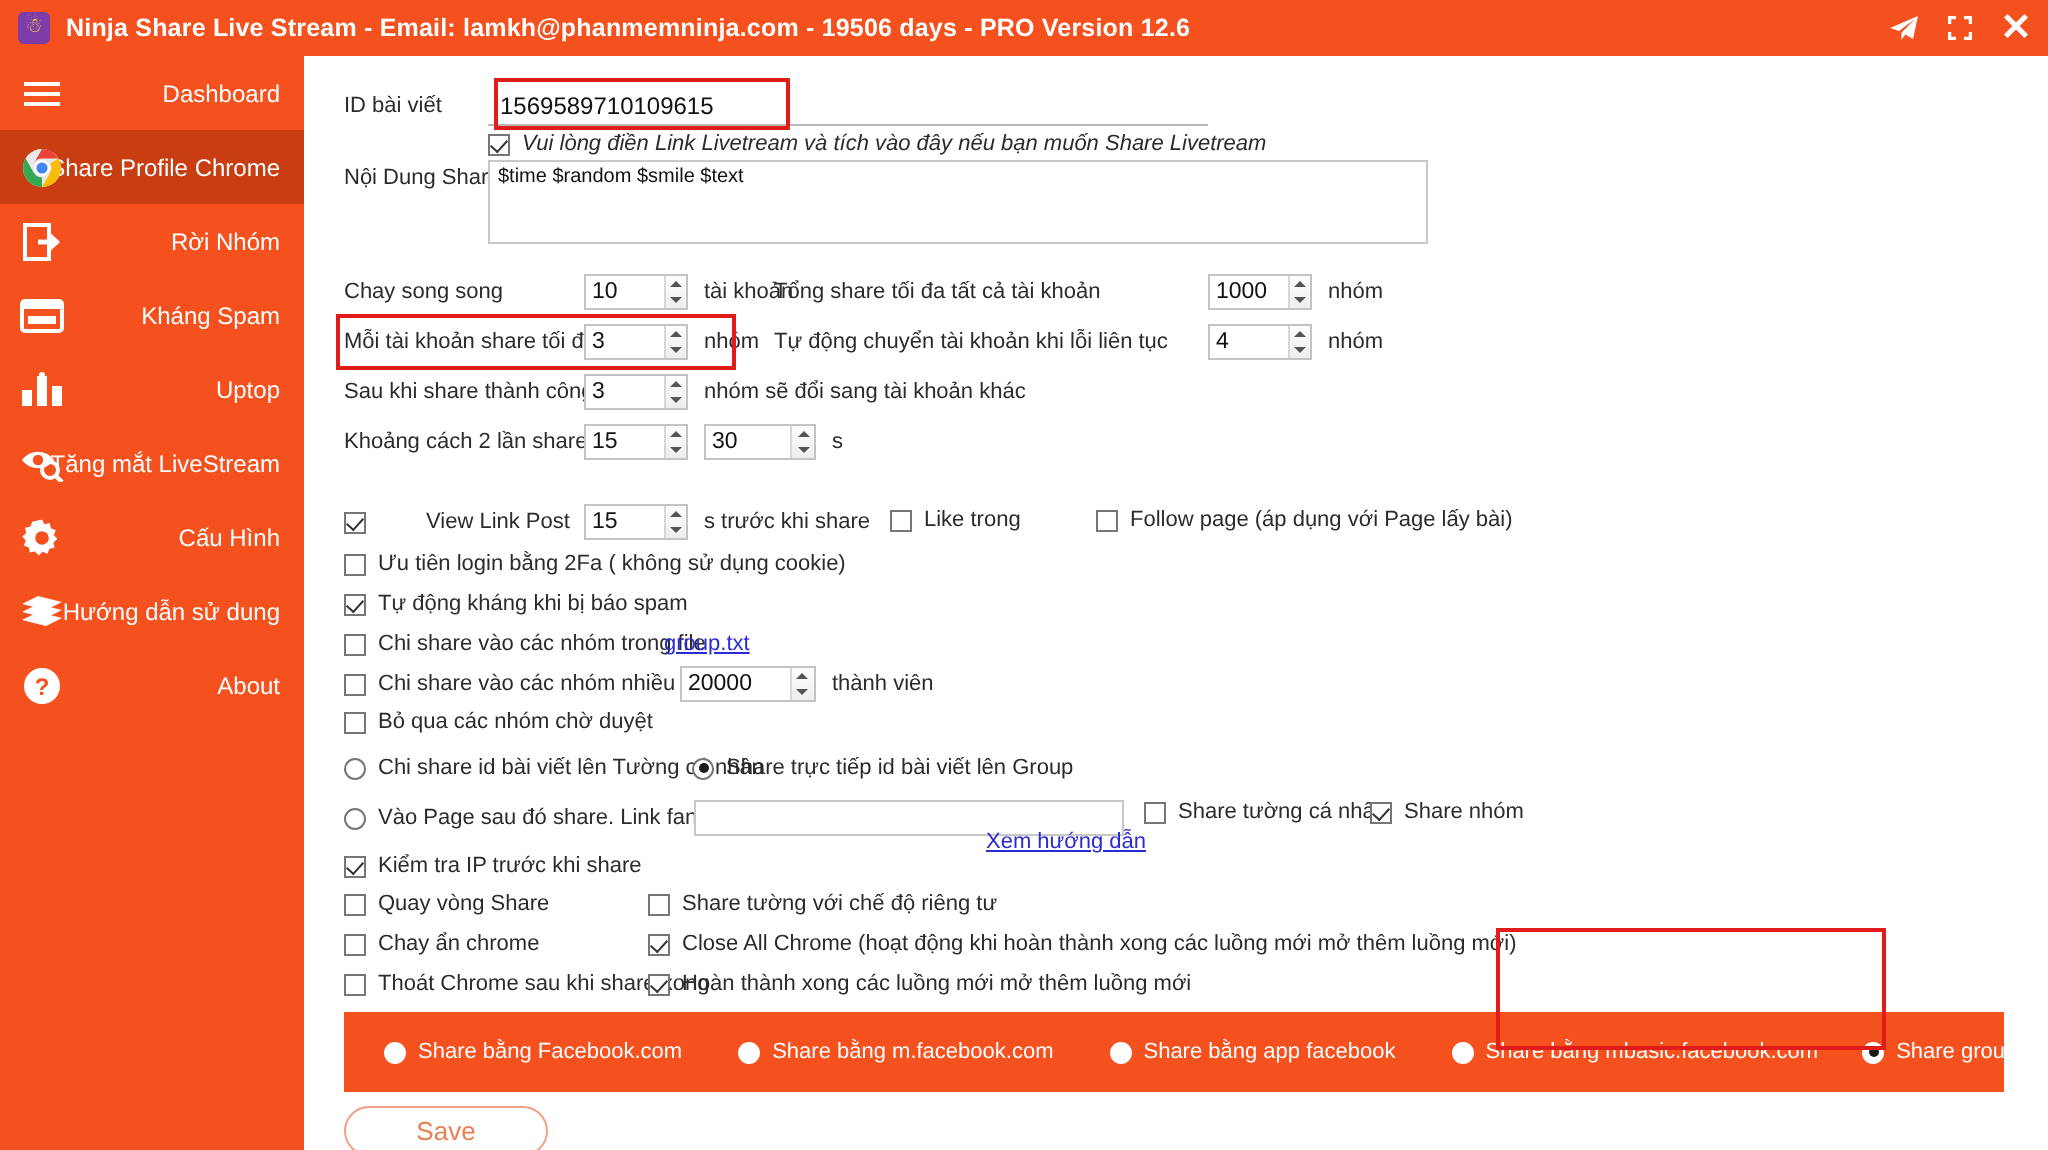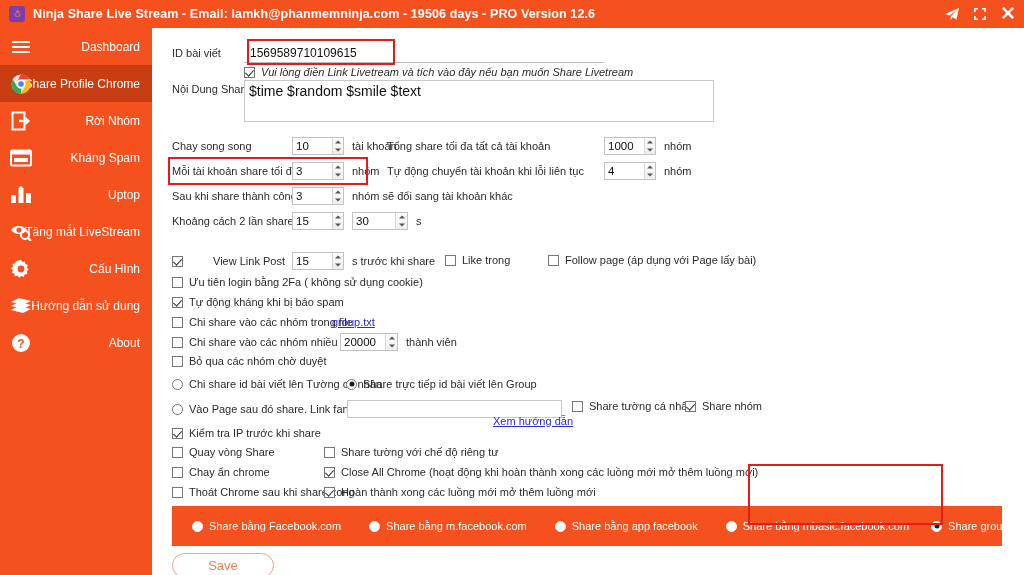--- a/index.html
+++ b/index.html
@@ -87,21 +87,21 @@
     background: #ffffff;
   }
 
   .row { position: absolute; display: flex; align-items: center; }
   .lbl {
     font-size: 11px; color: #2b2b2b; white-space: nowrap;
   }
 
   input.txt, textarea.txt {
     font-family: "Liberation Sans", sans-serif;
-    font-size: 14px;
+    font-size: 10px;
     color: #111;
     border: 1px solid #c8c8c8;
     background: #fff;
     padding: 2px 4px;
     outline: none;
   }
   input.underline-field {
     border: none;
     border-bottom: 1px solid #b9b9b9;
     background: transparent;
@@ -511,21 +511,21 @@
         <span>Chi share vào các nhóm trong file</span>
       </span>
       <span class="link">group.txt</span>
     </div>
 
     <div class="row" style="left:20px; top:305px;">
       <span class="cb" style="width:168px;">
         <span class="box"></span>
         <span>Chi share vào các nhóm nhiều hơn</span>
       </span>
-      <span class="spin" style="width:58px;">
+      <span class="spin" style="width:68px;">
         <input value="20000" style="">
         <span class="spin-btns">
             <i class="up"></i>
             <i class="dn"></i>
           </span>
       </span>
       <span class="lbl" style="margin-left:8px;">thành viên</span>
     </div>
 
     <div class="row" style="left:20px; top:327px;">

